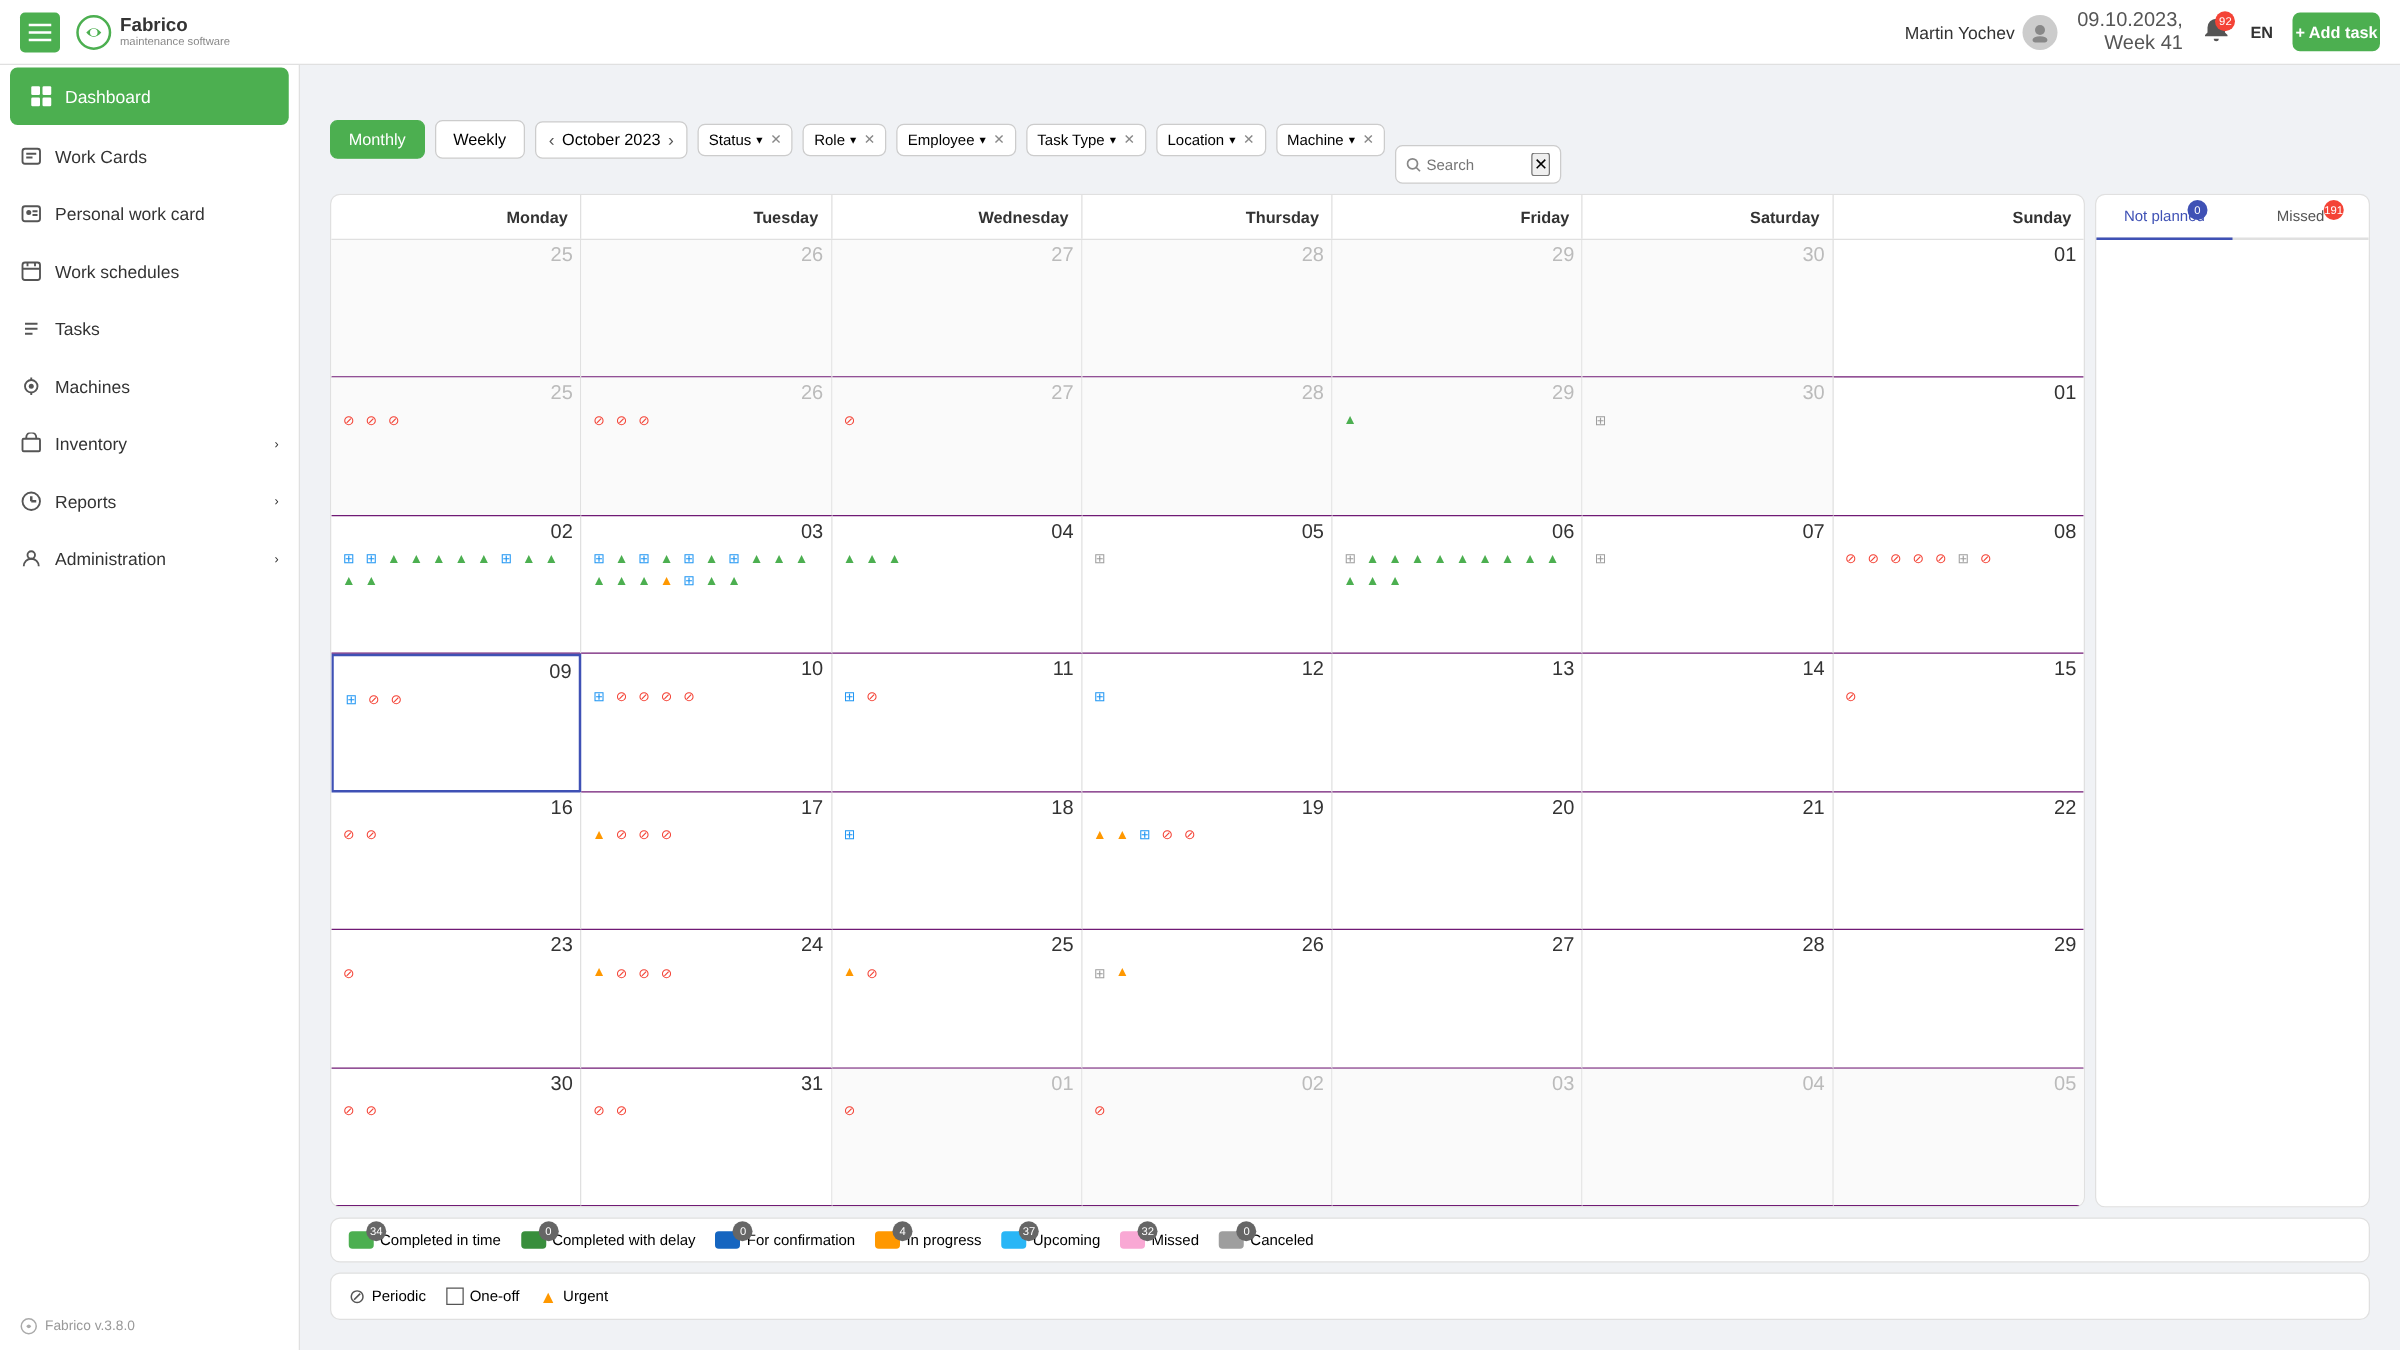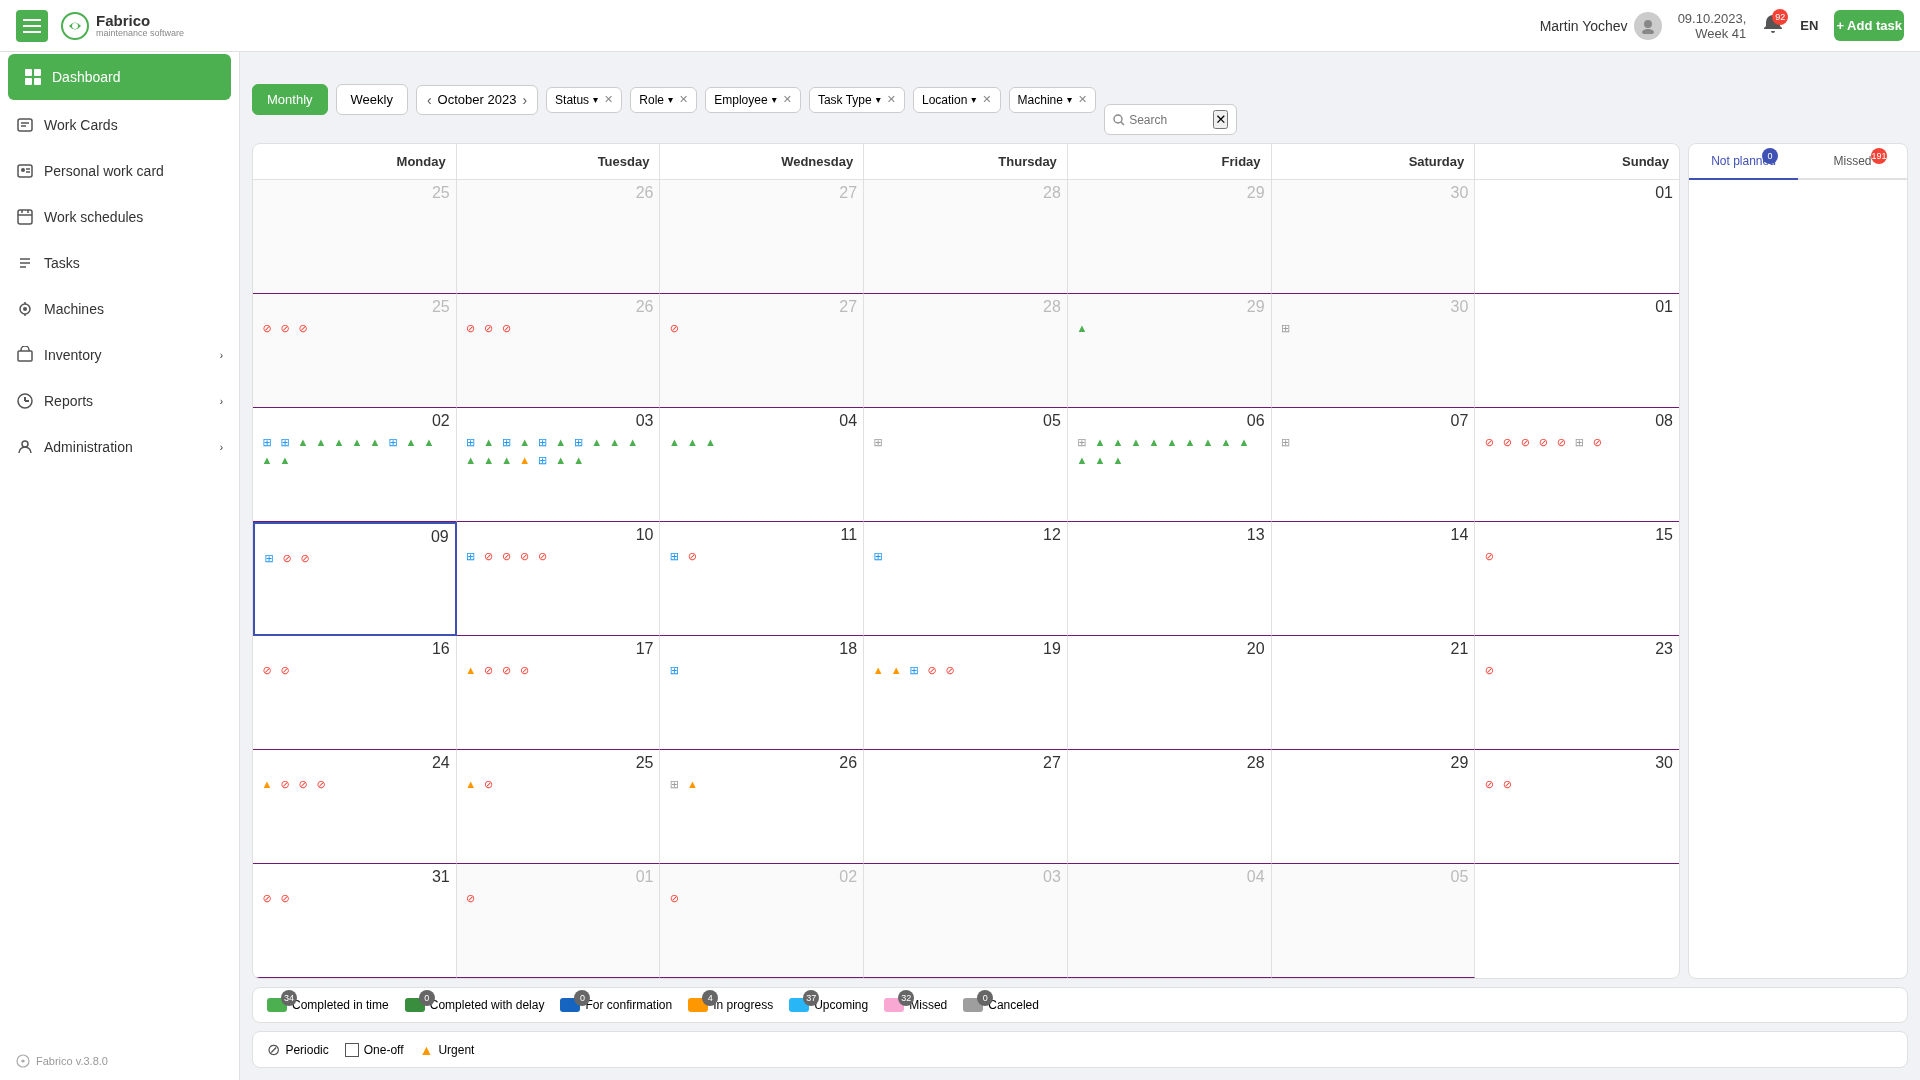--- a/index.html
+++ b/index.html
@@ -8,39 +8,39 @@
     
     .topbar { background: #fff; height: 52px; display: flex; align-items: center; justify-content: space-between; padding: 0 16px; border-bottom: 1px solid #e0e0e0; flex-shrink: 0; }
     .topbar-left { display: flex; align-items: center; gap: 12px; }
     .hamburger { background: #4caf50; border: none; border-radius: 4px; width: 32px; height: 32px; cursor: pointer; display: flex; align-items: center; justify-content: center; flex-direction: column; gap: 4px; }
     .hamburger span { display: block; width: 18px; height: 2px; background: #fff; }
     .logo { display: flex; align-items: center; gap: 6px; font-weight: 700; font-size: 18px; color: #333; }
     .logo-icon { width: 30px; height: 30px; }
     .topbar-right { display: flex; align-items: center; gap: 16px; }
     .user-info { display: flex; align-items: center; gap: 6px; font-size: 14px; color: #333; }
     .user-avatar { width: 28px; height: 28px; border-radius: 50%; background: #ccc; display: flex; align-items: center; justify-content: center; font-size: 12px; }
-    .date-info { font-size: 13px; color: #555; text-align: right; }
+    .date-info { font-size: 16px; color: #555; text-align: right; }
     .notif-btn { position: relative; background: none; border: none; cursor: pointer; }
     .notif-badge { position: absolute; top: -4px; right: -4px; background: #f44336; color: #fff; border-radius: 50%; width: 16px; height: 16px; font-size: 9px; display: flex; align-items: center; justify-content: center; }
     .lang-btn { background: none; border: none; cursor: pointer; font-size: 13px; font-weight: 600; color: #333; }
     .add-task-btn { background: #4caf50; color: #fff; border: none; border-radius: 6px; padding: 8px 2px; font-size: 13px; font-weight: 600; cursor: pointer; display: flex; align-items: center; gap: 6px; }
 
     
     .layout { display: flex; flex: 1; overflow: hidden; }
 
     
     .sidebar { width: 240px; background: #fff; border-right: 1px solid #e0e0e0; display: flex; flex-direction: column; flex-shrink: 0; }
     .sidebar-item { display: flex; align-items: center; gap: 10px; padding: 14px 16px; cursor: pointer; font-size: 14px; color: #333; text-decoration: none; }
     .sidebar-item.active { background: #4caf50; color: #fff; border-radius: 6px; margin: 2px 8px; }
     .sidebar-item .icon { width: 18px; height: 18px; flex-shrink: 0; }
     .sidebar-item .arrow { margin-left: auto; font-size: 10px; }
     .sidebar-version { margin-top: auto; padding: 12px 16px; font-size: 11px; color: #999; display: flex; align-items: center; gap: 6px; }
 
     
-    .main { flex: 1; overflow: hidden; display: flex; flex-direction: column; padding: 12px; gap: 8px; }
+    .main { flex: 1; overflow: hidden; display: flex; flex-direction: column; padding: 24px; gap: 8px; }
 
     
     .toolbar { display: flex; align-items: center; gap: 8px; flex-wrap: wrap; }
     .view-btn { padding: 7px 14px; border-radius: 6px; border: 1px solid #ccc; background: #fff; font-size: 13px; cursor: pointer; }
     .view-btn.active { background: #4caf50; color: #fff; border-color: #4caf50; }
     .nav-month { display: flex; align-items: center; gap: 6px; background: #fff; border: 1px solid #ccc; border-radius: 6px; padding: 6px 10px; font-size: 13px; }
     .nav-month button { background: none; border: none; cursor: pointer; font-size: 14px; color: #555; }
     .filter-pill { display: flex; align-items: center; gap: 4px; background: #fff; border: 1px solid #ccc; border-radius: 6px; padding: 5px 8px; font-size: 12px; cursor: pointer; white-space: nowrap; }
     .filter-pill .x-btn { background: none; border: none; cursor: pointer; font-size: 11px; color: #888; margin-left: 2px; }
     .search-pill { display: flex; align-items: center; gap: 4px; background: #fff; border: 1px solid #ccc; border-radius: 6px; padding: 5px 8px; font-size: 12px; min-width: 120px; margin-top: 40px; }
@@ -517,20 +517,23 @@
                 <span class="task-icon icon-red-cancel" title="Missed/Canceled">⊘</span>
               </div>
             </div>
             <div class="cal-cell">
               <div class="cal-num">20</div>
             </div>
             <div class="cal-cell">
               <div class="cal-num">21</div>
             </div>
             <div class="cal-cell">
+              <div class="cal-num">22</div>
+            </div>
+            <div class="cal-cell">
               <div class="cal-num">23</div>
               <div class="cal-icons">
                 <span class="task-icon icon-red-cancel" title="Missed/Canceled">⊘</span>
               </div>
             </div>
             <div class="cal-cell">
               <div class="cal-num">24</div>
               <div class="cal-icons">
                 <span class="task-icon icon-orange-tri" title="Urgent/In progress">▲</span>
                 <span class="task-icon icon-red-cancel" title="Missed/Canceled">⊘</span>

